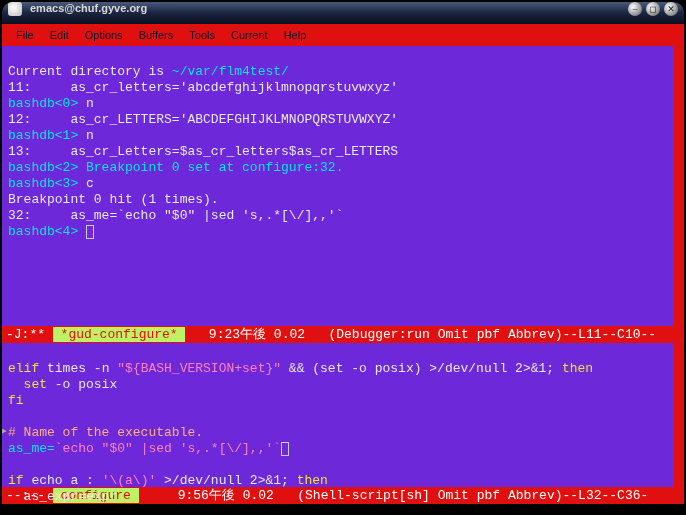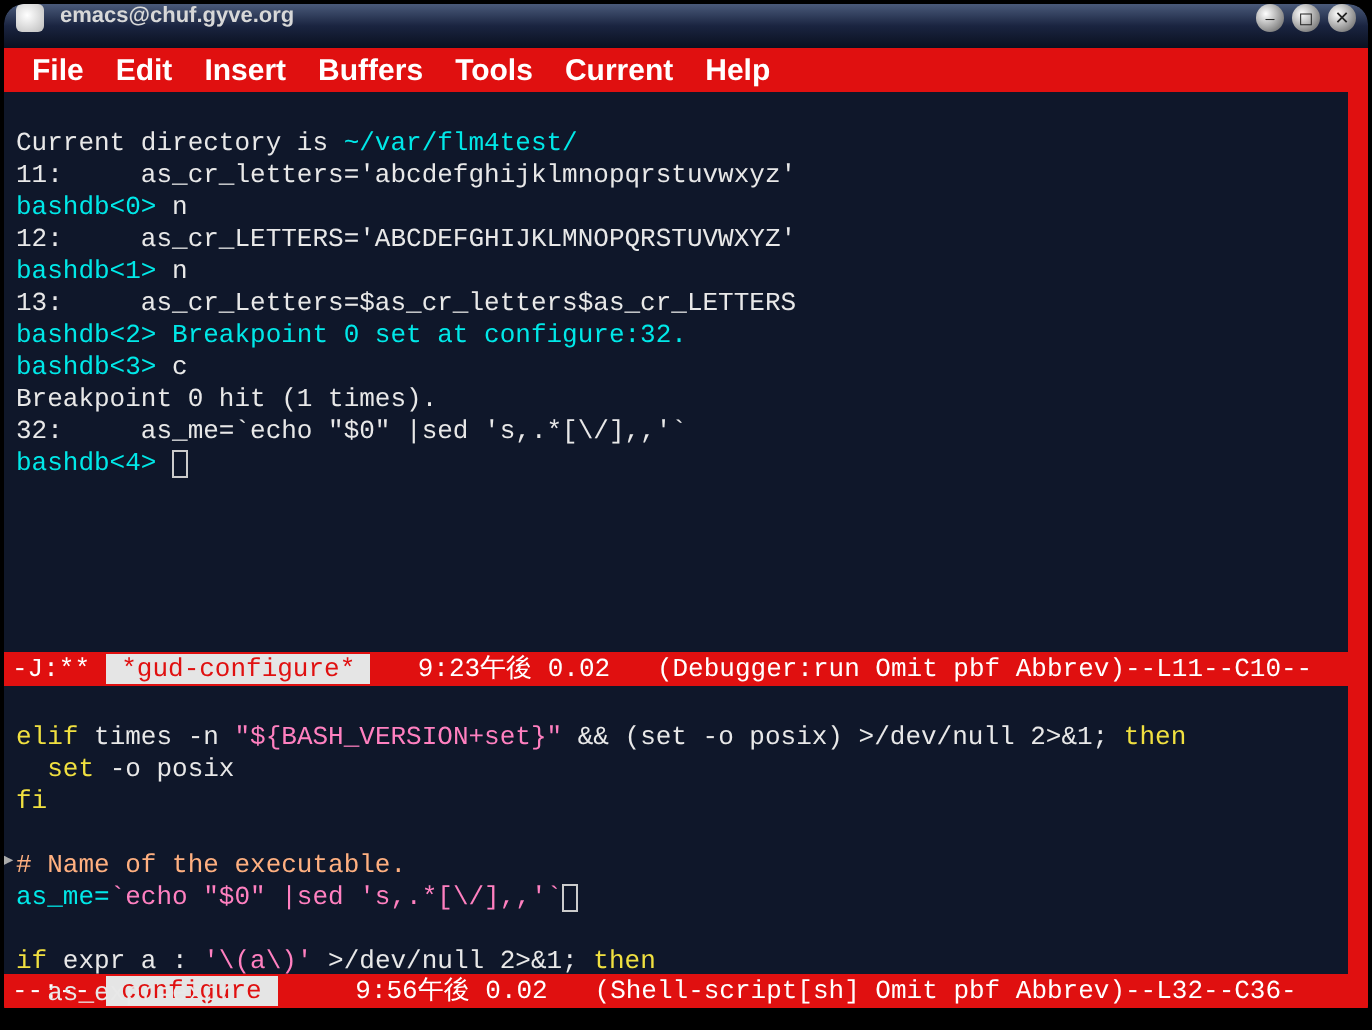--- a/index.html
+++ b/index.html
@@ -36,28 +36,27 @@
     font-size: 9px; color: #222;
   }
   .menubar {
     background: #e01010;
     height: 22px;
     display: flex; align-items: center;
     padding: 0 8px;
     gap: 4px;
   }
   .menubar span {
-    color: #ffffff;
+    color: #0f172a;
     font-family: sans-serif;
-    font-size: 15px;
+    font-size: 11px;
     padding: 2px 6px;
-    font-weight: bold;
   }
   .pane {
-    background: #0f172a;
+    background: #6d28d9;
     color: #e8e8e8;
     padding: 2px 6px;
     white-space: pre;
     line-height: 16px;
     position: relative;
   }
   .pane1 { height: 280px; border-right: 10px solid #e01010; }
   .pane2 { height: 144px; border-right: 10px solid #e01010; }
   .cyan { color: #00e8e8; }
   .yellow { color: #f0e040; }
@@ -65,21 +64,21 @@
   .comment { color: #ffb080; }
   .modeline {
     background: #e01010;
     color: #fff;
     height: 17px;
     padding: 0 4px;
     white-space: pre;
     overflow: hidden;
     line-height: 17px;
   }
-  .modeline .bufname { background: #e5e5e5; color: #e01010; }
+  .modeline .bufname { background: #bef264; color: #e01010; }
   .minibuffer {
     background: #000; height: 22px;
   }
   .cursor {
     display: inline-block;
     width: 8px; height: 14px;
     border: 1px solid #ccc;
     vertical-align: text-bottom;
   }
   .arrow {
@@ -96,21 +95,21 @@
   <span class="appicon"></span>
   <span class="title">emacs@chuf.gyve.org</span>
   <span class="tb-btn">⎯</span>
   <span class="tb-btn">◻</span>
   <span class="tb-btn">✕</span>
 </div>
 
 <div class="menubar">
   <span>File</span>
   <span>Edit</span>
-  <span>Insert</span>
+  <span>Options</span>
   <span>Buffers</span>
   <span>Tools</span>
   <span>Current</span>
   <span>Help</span>
 </div>
 
 <div class="pane pane1">
 <span>Current directory is </span><span class="cyan">~/var/flm4test/</span>
 <span>11:     as_cr_letters='abcdefghijklmnopqrstuvwxyz'</span>
 <span class="cyan">bashdb&lt;0&gt;</span><span> n</span>
@@ -127,19 +126,19 @@
 <div class="modeline"><span>-J:** </span><span class="bufname"> *gud-configure* </span><span>   9:23午後 0.02   (Debugger:run Omit pbf Abbrev)--L11--C10--</span></div>
 
 <div class="pane pane2">
 <span class="yellow">elif</span><span> times -n </span><span class="pink">"${BASH_VERSION+set}"</span><span> &amp;&amp; (set -o posix) &gt;/dev/null 2&gt;&amp;1; </span><span class="yellow">then</span>
 <span class="yellow">  set</span><span> -o posix</span>
 <span class="yellow">fi</span>
 
 <span class="comment"># Name of the executable.</span>
 <span class="arrow" style="top:80px">▶</span><span class="cyan">as_me=</span><span class="pink">`echo "$0" |sed 's,.*[\/],,'`</span><span class="cursor"></span>
 
-<span class="yellow">if</span><span> expr a : </span><span class="pink">'\(a\)'</span><span> &gt;/dev/null 2&gt;&amp;1; </span><span class="yellow">then</span>
+<span class="yellow">if</span><span> echo a : </span><span class="pink">'\(a\)'</span><span> &gt;/dev/null 2&gt;&amp;1; </span><span class="yellow">then</span>
 <span>  as_expr=expr</span>
 </div>
 
 <div class="modeline"><span>--:-- </span><span class="bufname"> configure </span><span>     9:56午後 0.02   (Shell-script[sh] Omit pbf Abbrev)--L32--C36-</span></div>
 
 <div class="minibuffer"></div>
 
 </body></html>

